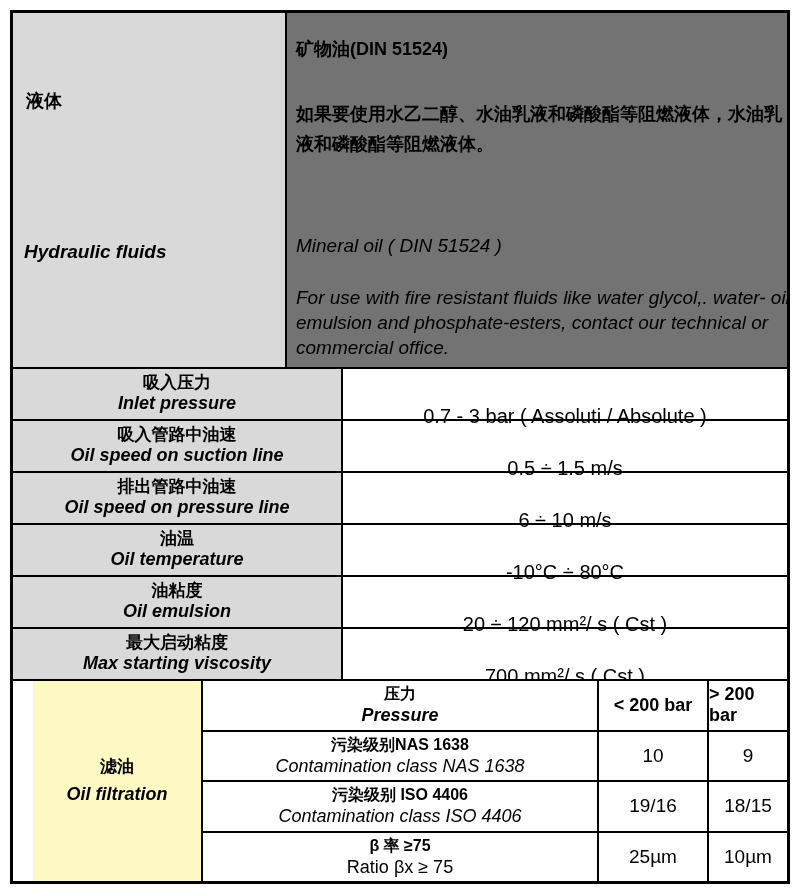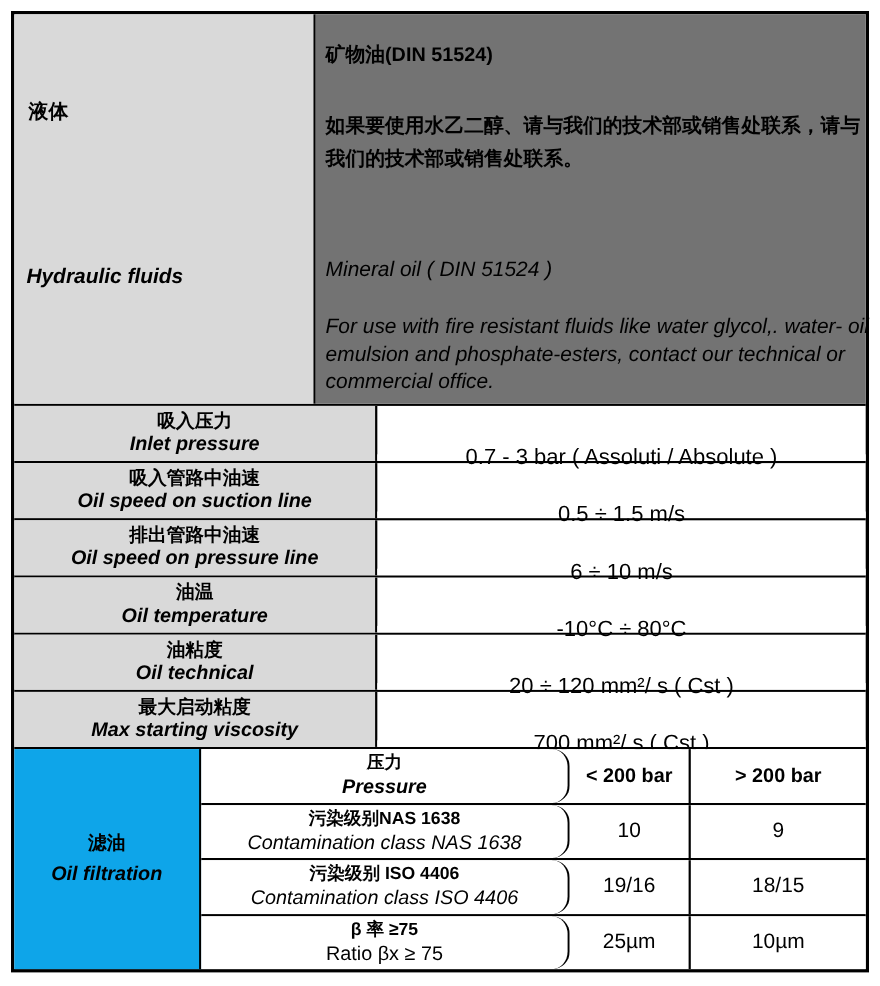--- a/index.html
+++ b/index.html
@@ -54,38 +54,38 @@
     display: flex; align-items: center; justify-content: center;
     font-size: 20px;
     background: #fff;
     margin-top: 44px;
   }
 
   
   .sec-filt { flex: 1; display: flex; }
   .filt-label {
     width: 170px;
-    background: #0ea5e9;
+    background: #fef9c3;
     border-right: 2px solid #000;
     display: flex; flex-direction: column;
     justify-content: center; align-items: center;
     line-height: 1.6;
+    margin-left: 20px;
   }
   .filt-label .zh { font-size: 17px; font-weight: 600; }
   .filt-label .en { font-size: 18px; font-weight: bold; font-style: italic; }
   .filt-grid { flex: 1; display: flex; flex-direction: column; }
   .filt-row { display: flex; flex: 1; border-bottom: 2px solid #000; background: #fff; }
   .filt-row:last-child { border-bottom: none; }
   .filt-name {
-    width: 335px;
+    width: 396px;
     border-right: 2px solid #000;
     display: flex; flex-direction: column;
     justify-content: center; align-items: center;
     line-height: 1.25;
-    border-radius: 16px;
   }
   .filt-name .zh { font-size: 16px; font-weight: 600; }
   .filt-name .en-it { font-size: 18px; font-style: italic; }
   .filt-name .en-reg { font-size: 18px; }
   .filt-name .en-bold-it { font-size: 18px; font-weight: bold; font-style: italic; }
   .filt-c1 {
     width: 110px;
     border-right: 2px solid #000;
     display: flex; align-items: center; justify-content: center;
     font-size: 19px;
@@ -102,21 +102,21 @@
 
 <div class="spec-table">
 
   <div class="sec-fluids">
     <div class="fluids-label">
       <div class="zh">液体</div>
       <div class="en">Hydraulic fluids</div>
     </div>
     <div class="fluids-body">
       <p class="p-zh1">矿物油(DIN 51524)</p>
-      <p class="p-zh2">如果要使用水乙二醇、请与我们的技术部或销售处联系，请与我们的技术部或销售处联系。</p>
+      <p class="p-zh2">如果要使用水乙二醇、水油乳液和磷酸酯等阻燃液体，水油乳液和磷酸酯等阻燃液体。</p>
       <p class="p-en1">Mineral oil ( DIN 51524 )</p>
       <p class="p-en2">For  use with  fire resistant fluids like water glycol,. water- oil emulsion and phosphate-esters, contact our technical or commercial office.</p>
     </div>
   </div>
 
   <div class="spec-row">
     <div class="spec-label">
       <div class="zh">吸入压力</div>
       <div class="en">Inlet pressure</div>
     </div>
@@ -143,21 +143,21 @@
     <div class="spec-label">
       <div class="zh">油温</div>
       <div class="en">Oil temperature</div>
     </div>
     <div class="spec-value">-10°C  ÷  80°C</div>
   </div>
 
   <div class="spec-row">
     <div class="spec-label">
       <div class="zh">油粘度</div>
-      <div class="en">Oil technical</div>
+      <div class="en">Oil emulsion</div>
     </div>
     <div class="spec-value">20  ÷ 120 mm²/ s  ( Cst )</div>
   </div>
 
   <div class="spec-row">
     <div class="spec-label">
       <div class="zh">最大启动粘度</div>
       <div class="en">Max starting viscosity</div>
     </div>
     <div class="spec-value">700  mm²/ s  ( Cst )</div>

